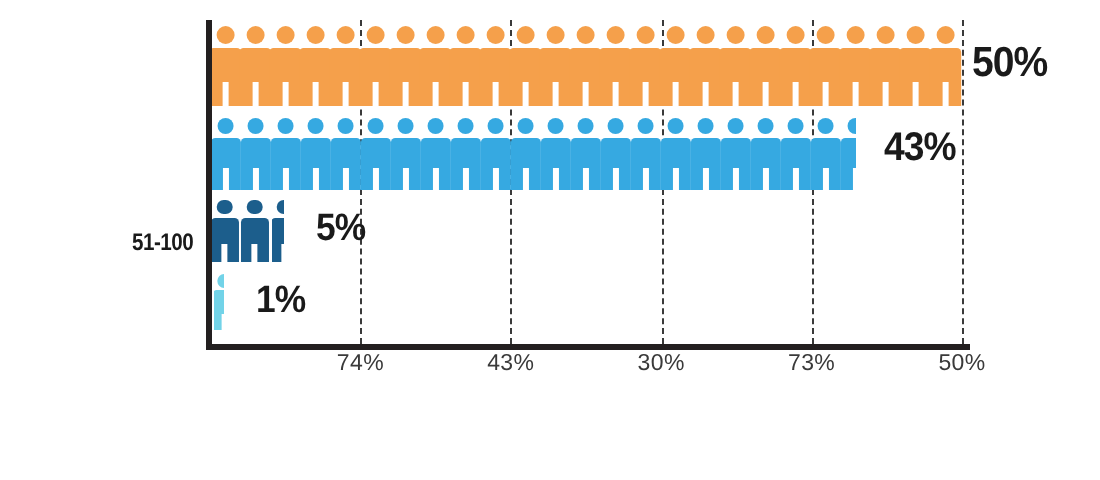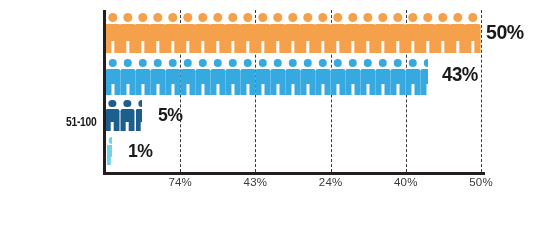--- a/index.html
+++ b/index.html
@@ -558,18 +558,18 @@
   <div class="value-label" id="val-1" style="left: 442px; top: 63px; font-size: 20px; transform: scaleX(0.93); transform-origin: left center;">43%</div>
   <div class="value-label" id="val-2" style="left: 158px; top: 104px; font-size: 19px; transform: scaleX(0.93); transform-origin: left center;">5%</div>
   <div class="value-label" id="val-3" style="left: 128px; top: 140px; font-size: 19px; transform: scaleX(0.93); transform-origin: left center;">1%</div>
 
   <div class="axis-y"></div>
   <div class="axis-x"></div>
 
   <div id="xticks">
       <div class="tick-label" style="left: 180.2px;">74%</div>
       <div class="tick-label" style="left: 255.4px;">43%</div>
-      <div class="tick-label" style="left: 330.6px;">24%</div>
-      <div class="tick-label" style="left: 405.8px;">40%</div>
+      <div class="tick-label" style="left: 330.6px;">30%</div>
+      <div class="tick-label" style="left: 405.8px;">73%</div>
       <div class="tick-label" style="left: 481px;">50%</div>
     </div>
 
 </div>
 
 </body></html>

